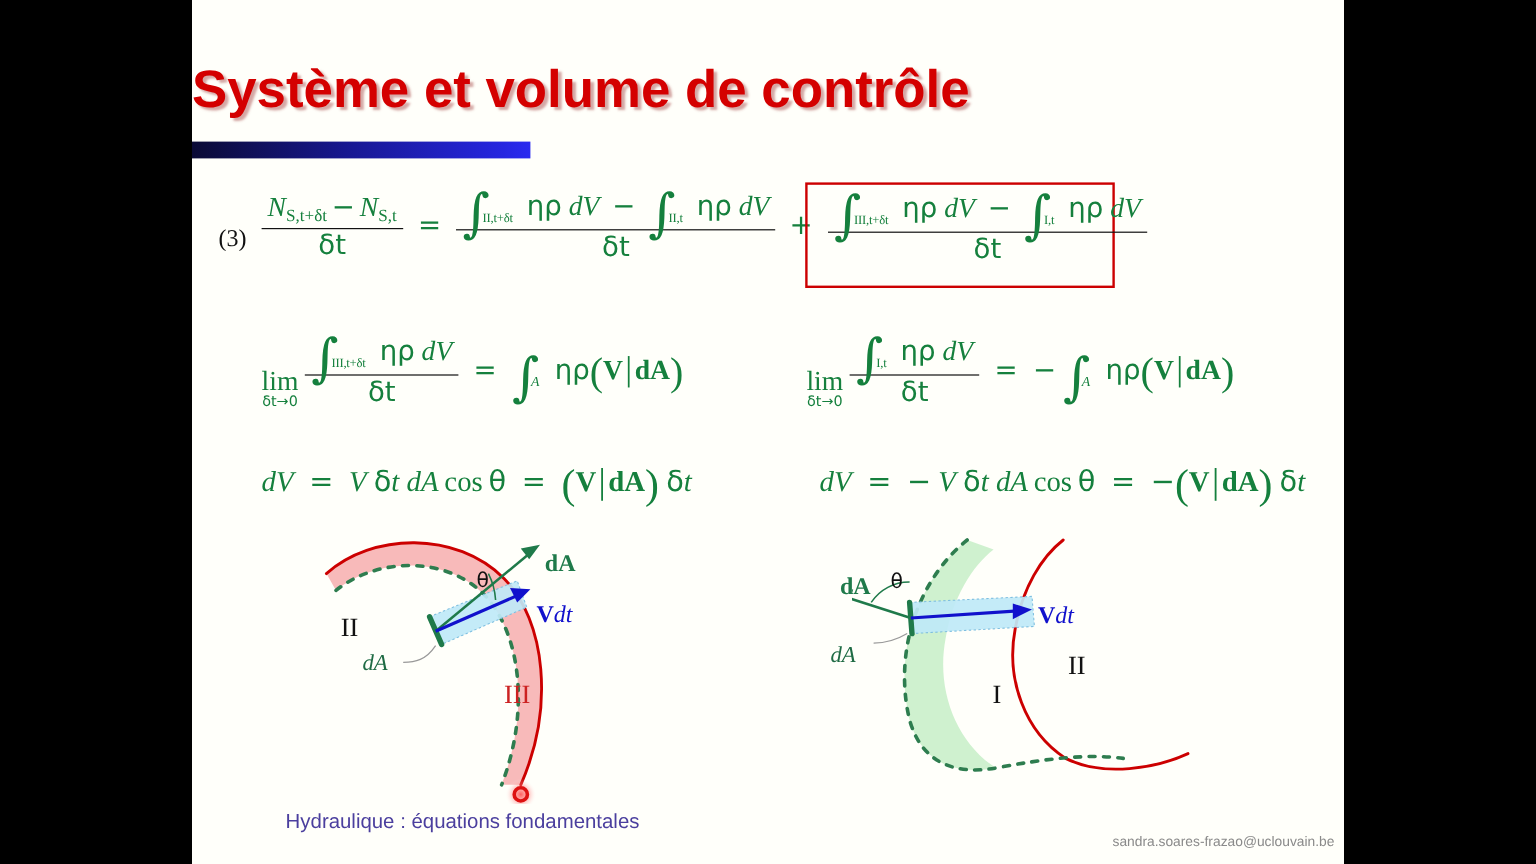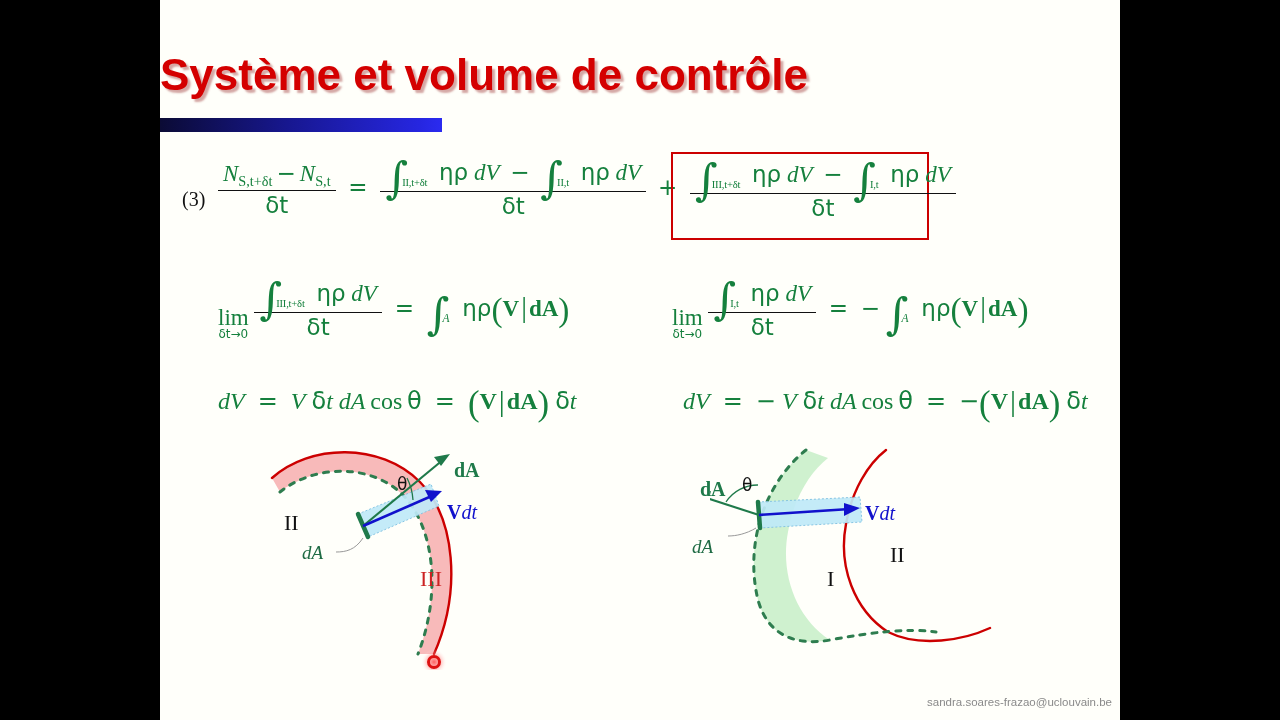--- a/index.html
+++ b/index.html
@@ -260,16 +260,17 @@
       </svg>
 
       <span class="figlabel" style="left:-10px;top:38px;font-size:20px;font-weight:bold;color:#1f7a4a;font-family:'Liberation Serif',serif;">dA</span>
       <span class="figlabel" style="left:-18px;top:96px;font-size:19px;font-style:italic;color:#1f6b44;">dA</span>
       <span class="figlabel" style="left:155px;top:62px;font-size:20px;color:#1111cc;"><span style="font-weight:bold;">V</span><span style="font-style:italic;">dt</span></span>
       <span class="figlabel" style="left:32px;top:35px;font-size:17px;color:#111;font-family:'DejaVu Sans',sans-serif;">θ</span>
       <span class="figlabel" style="left:117px;top:126px;font-size:22px;color:#111;">I</span>
       <span class="figlabel" style="left:180px;top:102px;font-size:22px;color:#111;">II</span>
     </div>
 
+    <div id="footer">Hydraulique : équations fondamentales</div>
     <div id="email">sandra.soares-frazao@uclouvain.be</div>
 
   </div>
 </div>
 
 </body></html>

